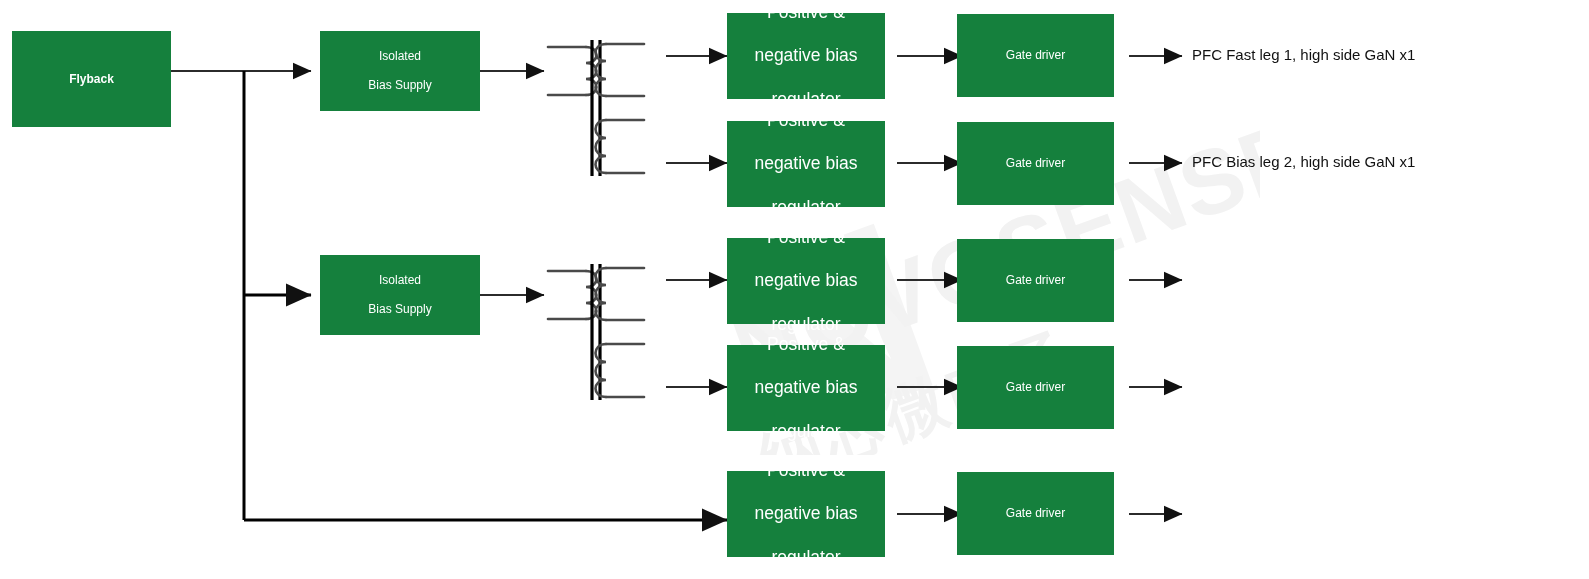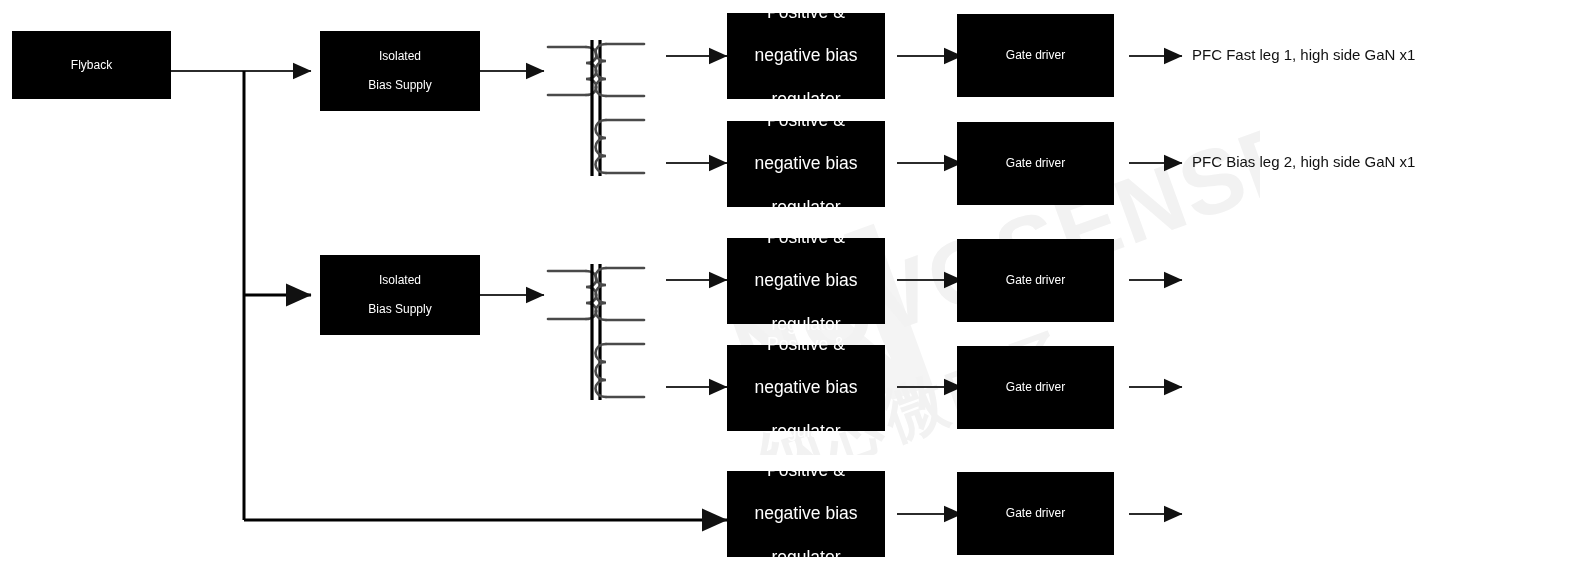--- a/index.html
+++ b/index.html
@@ -8,21 +8,21 @@
 
   .wm{position:absolute;left:700px;top:95px;width:560px;height:360px;
       pointer-events:none;user-select:none;overflow:hidden;}
   .wm-txt{position:absolute;font-weight:bold;color:#f2f2f2;white-space:nowrap;
       transform:rotate(-20deg);transform-origin:left top;}
   .wm-name{left:20px;top:210px;font-size:92px;letter-spacing:2px;}
   .wm-cn{left:48px;top:330px;font-size:62px;letter-spacing:4px;}
   .wm-mark{position:absolute;left:0px;top:130px;font-size:250px;color:#f4f4f4;
       font-weight:bold;transform:rotate(-20deg);transform-origin:left top;}
 
-  .box{position:absolute;background:#000000;color:#ffffff;display:flex;
+  .box{position:absolute;background:#15803d;color:#ffffff;display:flex;
        align-items:center;justify-content:center;text-align:center;
        line-height:1.24;box-sizing:border-box;}
   .box span{display:block;padding:0 6px;}
   .f18{font-size:12px;}
   .f17{font-size:17.5px;}
 
   .lbl{position:absolute;color:#111111;font-size:15px;white-space:nowrap;
        line-height:1;}
 
   svg.wires{position:absolute;left:0;top:0;width:1589px;height:579px;
@@ -111,21 +111,21 @@
     <path class="ln" d="M897,387 L962,387" marker-end="url(#ah)"></path>
     <path class="ln" d="M897,514 L962,514" marker-end="url(#ah)"></path>
 
     <path class="ln" d="M1129,56 L1182,56" marker-end="url(#ah)"></path>
     <path class="ln" d="M1129,163 L1182,163" marker-end="url(#ah)"></path>
     <path class="ln" d="M1129,280 L1182,280" marker-end="url(#ah)"></path>
     <path class="ln" d="M1129,387 L1182,387" marker-end="url(#ah)"></path>
     <path class="ln" d="M1129,514 L1182,514" marker-end="url(#ah)"></path>
   </svg>
 
-  <div class="box f18" style="left:12px;top:31px;width:159px;height:68px;">
+  <div class="box f18" style="left:12px;top:31px;width:159px;height:96px;font-weight:bold;">
     <span>Flyback</span>
   </div>
 
   <div class="box f18" style="left:320px;top:31px;width:160px;height:80px;">
     <span><span>Isolated</span><br><span>Bias Supply</span></span>
   </div>
 
   <div class="box f18" style="left:320px;top:255px;width:160px;height:80px;">
     <span><span>Isolated</span><br><span>Bias Supply</span></span>
   </div>

